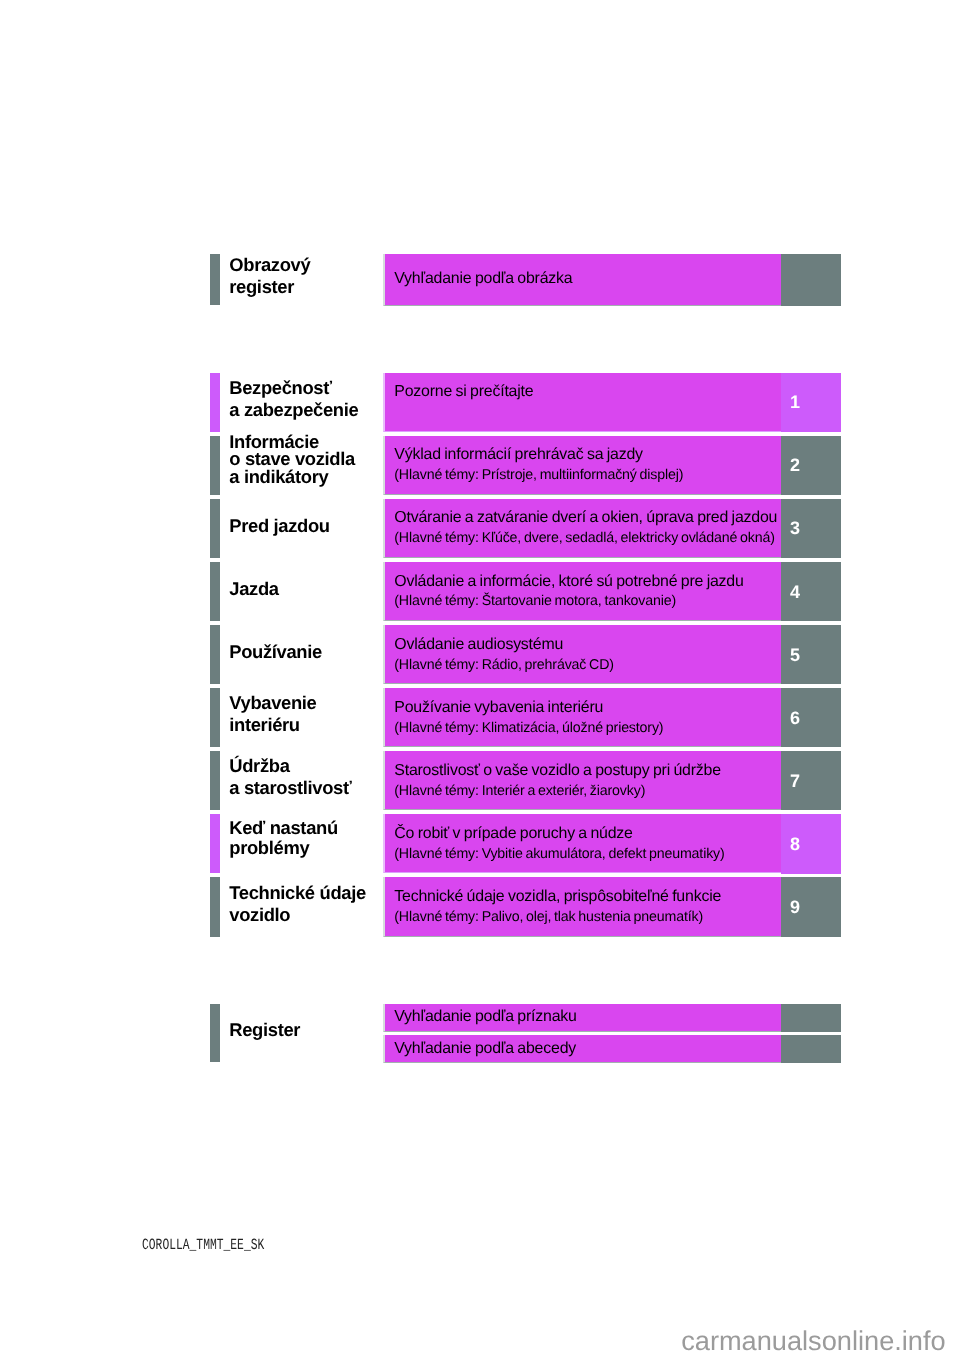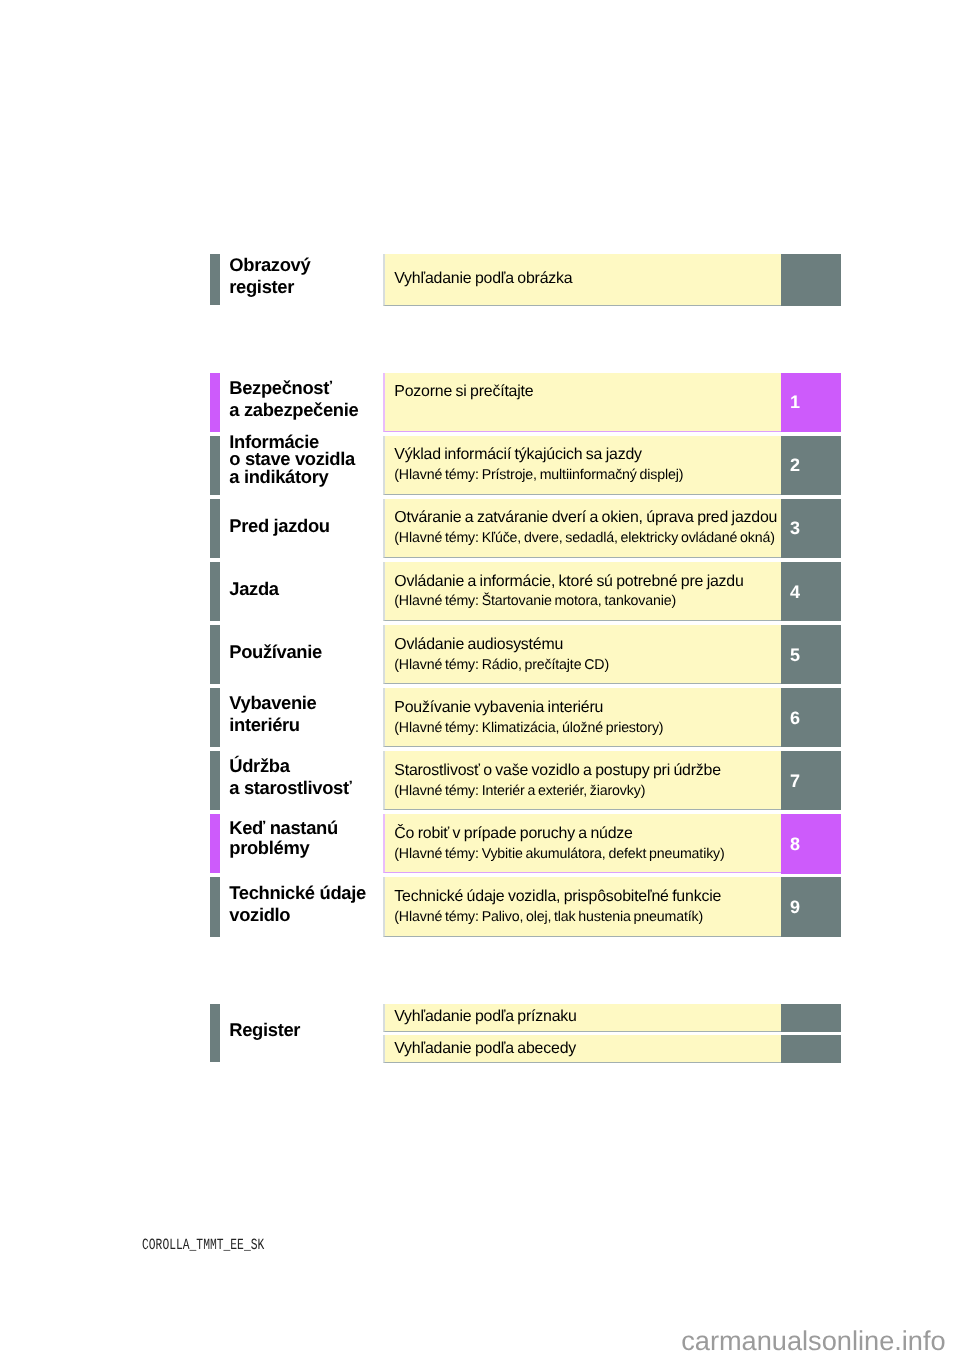--- a/index.html
+++ b/index.html
@@ -8,21 +8,21 @@
        position:relative;overflow:hidden;
        -webkit-font-smoothing:antialiased;
        text-rendering:geometricPrecision;}
   .page{position:absolute;left:0;top:0;width:960px;height:1358px;
         transform:translateZ(0);}
 
   .blk{position:absolute;}
   .bar{position:absolute;left:209.7px;width:9.9px;}
   .ttl{position:absolute;left:229.3px;font-weight:bold;font-size:18.4px;line-height:21.5px;
        letter-spacing:-0.35px;color:#000;white-space:pre;}
-  .box{position:absolute;left:383.2px;width:398.3px;box-sizing:border-box;background:#fef9c3;overflow:hidden;border:0 solid transparent;}
+  .box{position:absolute;left:383.2px;width:398.3px;box-sizing:border-box;background:#d946ef;overflow:hidden;border:0 solid transparent;}
   .d1{position:absolute;left:9.1px;font-size:15.9px;line-height:17px;letter-spacing:-0.2px;word-spacing:-0.75px;color:#000;white-space:nowrap;}
   .d2{position:absolute;left:9.1px;font-size:14.2px;line-height:16px;letter-spacing:-0.15px;word-spacing:-1px;color:#000;white-space:nowrap;}
   .num{position:absolute;left:781.45px;width:60px;color:#fff;font-size:18px;font-weight:bold;}
   .numtxt{position:absolute;left:8.5px;line-height:18px;}
 
   .footer{position:absolute;left:142.4px;top:1236px;
           font-family:"Liberation Mono",monospace;font-size:15.6px;color:#242424;
           transform:scaleX(0.726);transform-origin:0 0;white-space:nowrap;}
   .wm{position:absolute;left:681.2px;top:1325px;font-size:27.2px;color:#9b9b9b;}
 </style>
@@ -50,21 +50,21 @@
       <div class="num" style="top:372.50px;height:59.2px;background:#CD5BFB">
         <span class="numtxt" style="top:20.66px">1</span>
       </div>
     </div>
     <div class="crow">
       <div class="bar" style="top:435.62px;height:59.1px;background:#6C7E7E"></div>
       <div class="ttl" style="top:433px;line-height:17.25px">Informácie
 o stave vozidla
 a indikátory</div>
       <div class="box" style="top:435.62px;height:59.1px;border-left:2px solid #d7dddd;border-bottom:1.2px solid #a3b0b0">
-        <div class="d1" style="top:10.69px">Výklad informácií týkajúcich sa jazdy</div>
+        <div class="d1" style="top:10.69px">Výklad informácií prehrávač sa jazdy</div>
         <div class="d2" style="top:31.58px">(Hlavné témy: Prístroje, multiinformačný displej)</div>
       </div>
       <div class="num" style="top:435.62px;height:59.2px;background:#6C7E7E">
         <span class="numtxt" style="top:20.66px">2</span>
       </div>
     </div>
     <div class="crow">
       <div class="bar" style="top:498.74px;height:59.1px;background:#6C7E7E"></div>
       <div class="ttl" style="top:514.61px;line-height:21.50px">Pred jazdou</div>
       <div class="box" style="top:498.74px;height:59.1px;border-left:2px solid #d7dddd;border-bottom:1.2px solid #a3b0b0">
@@ -84,21 +84,21 @@
       </div>
       <div class="num" style="top:561.86px;height:59.2px;background:#6C7E7E">
         <span class="numtxt" style="top:20.66px">4</span>
       </div>
     </div>
     <div class="crow">
       <div class="bar" style="top:624.98px;height:59.1px;background:#6C7E7E"></div>
       <div class="ttl" style="top:640.85px;line-height:21.50px">Používanie</div>
       <div class="box" style="top:624.98px;height:59.1px;border-left:2px solid #d7dddd;border-bottom:1.2px solid #a3b0b0">
         <div class="d1" style="top:10.69px">Ovládanie audiosystému</div>
-        <div class="d2" style="top:31.58px">(Hlavné témy: Rádio, prečítajte CD)</div>
+        <div class="d2" style="top:31.58px">(Hlavné témy: Rádio, prehrávač CD)</div>
       </div>
       <div class="num" style="top:624.98px;height:59.2px;background:#6C7E7E">
         <span class="numtxt" style="top:20.66px">5</span>
       </div>
     </div>
     <div class="crow">
       <div class="bar" style="top:688.10px;height:59.1px;background:#6C7E7E"></div>
       <div class="ttl" style="top:692.22px;line-height:22.00px">Vybavenie
 interiéru</div>
       <div class="box" style="top:688.10px;height:59.1px;border-left:2px solid #d7dddd;border-bottom:1.2px solid #a3b0b0">

